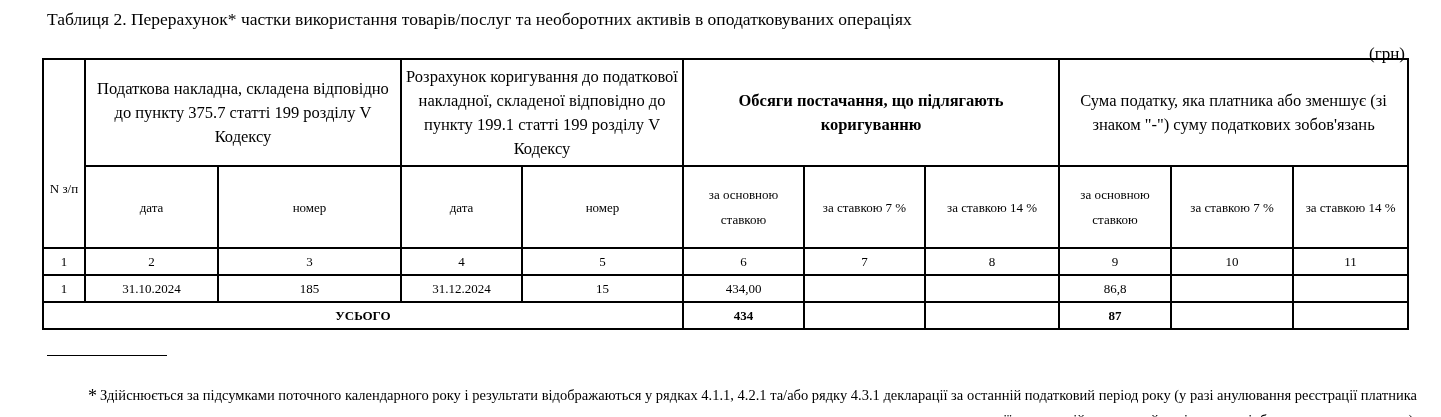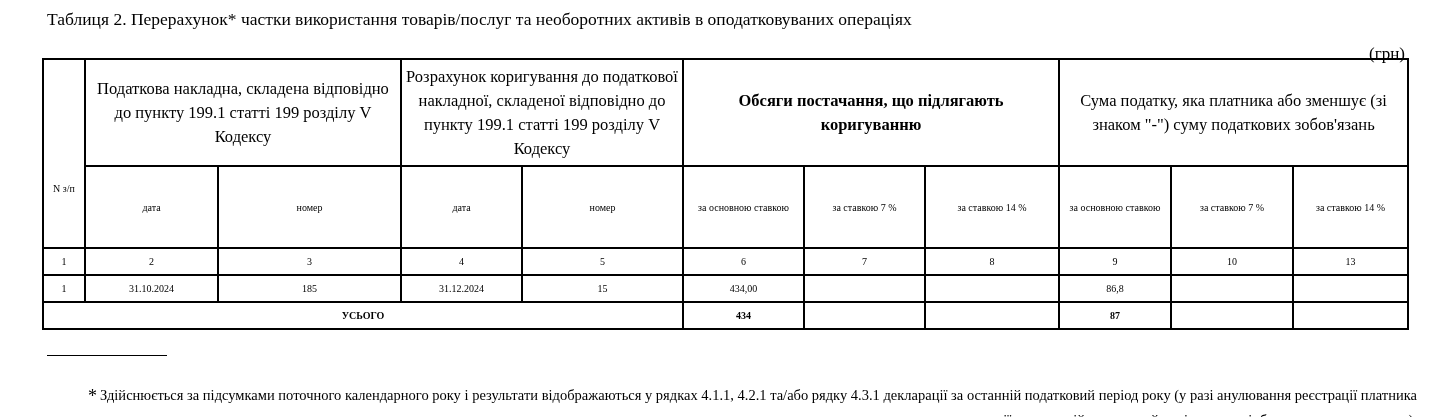--- a/index.html
+++ b/index.html
@@ -17,21 +17,21 @@
   }
   table.grid {
     position: absolute; left: 42px; top: 58px;
     border-collapse: collapse; table-layout: fixed;
     width: 1365px;
     border: 2.5px solid #000;
   }
   table.grid td {
     border: 2px solid #000;
     text-align: center; vertical-align: middle;
-    font-size: 10px; line-height: 25px;
+    font-size: 13px; line-height: 25px;
     padding: 0 4px;
   }
   .hdr1 td { height: 105px; }
   .hdr2 td { height: 80px; }
   .nums td { height: 22px; line-height: 22px; border-top: 4px double #000; }
   .data td { height: 25px; line-height: 22px; }
   .tot td { height: 24px; line-height: 22px; font-weight: bold; }
   td.sm { font-size: 15px; line-height: 24px; }
   td.nz { font-size: 16px; }
   td.total-label { text-align: left; padding-left: 2px; font-size: 16px; }
@@ -63,21 +63,21 @@
     <col style="width:134px">
     <col style="width:112px">
     <col style="width:122px">
     <col style="width:115px">
   </colgroup>
   <tbody>
       <tr class="hdr1">
     <td rowspan="2" class="nz">
           <span style="display:block;padding-top:70px;">N з/п</span>
         </td>
-    <td colspan="2" class="lhs" style="padding:0 10px;">Податкова накладна, складена відповідно до пункту 199.1 статті 199 розділу V Кодексу</td>
+    <td colspan="2" class="lhs" style="padding:0 10px;">Податкова накладна, складена відповідно до пункту 375.7 статті 199 розділу V Кодексу</td>
     <td colspan="2" class="lhs" style="padding:0 0;">Розрахунок коригування до податкової накладної, складеної відповідно до пункту 199.1 статті 199 розділу V Кодексу</td>
     <td colspan="3" class="lhs" style="padding:0 40px;font-weight:bold;">Обсяги постачання, що підлягають коригуванню</td>
     <td colspan="3" class="lhs" style="padding:0 2px;">Сума податку, яка платника або зменшує (зі знаком "-") суму податкових зобов'язань</td>
   </tr>
   <tr class="hdr2">
     <td>дата</td>
     <td>номер</td>
     <td>дата</td>
     <td>номер</td>
     <td class="sm">за основною ставкою</td>
@@ -91,21 +91,21 @@
     <td>1</td>
     <td>2</td>
     <td>3</td>
     <td>4</td>
     <td>5</td>
     <td>6</td>
     <td>7</td>
     <td>8</td>
     <td>9</td>
     <td>10</td>
-    <td>13</td>
+    <td>11</td>
   </tr>
   <tr class="data">
     <td>1</td>
     <td>31.10.2024</td>
     <td>185</td>
     <td>31.12.2024</td>
     <td>15</td>
     <td>434,00</td>
     <td></td>
     <td></td>

